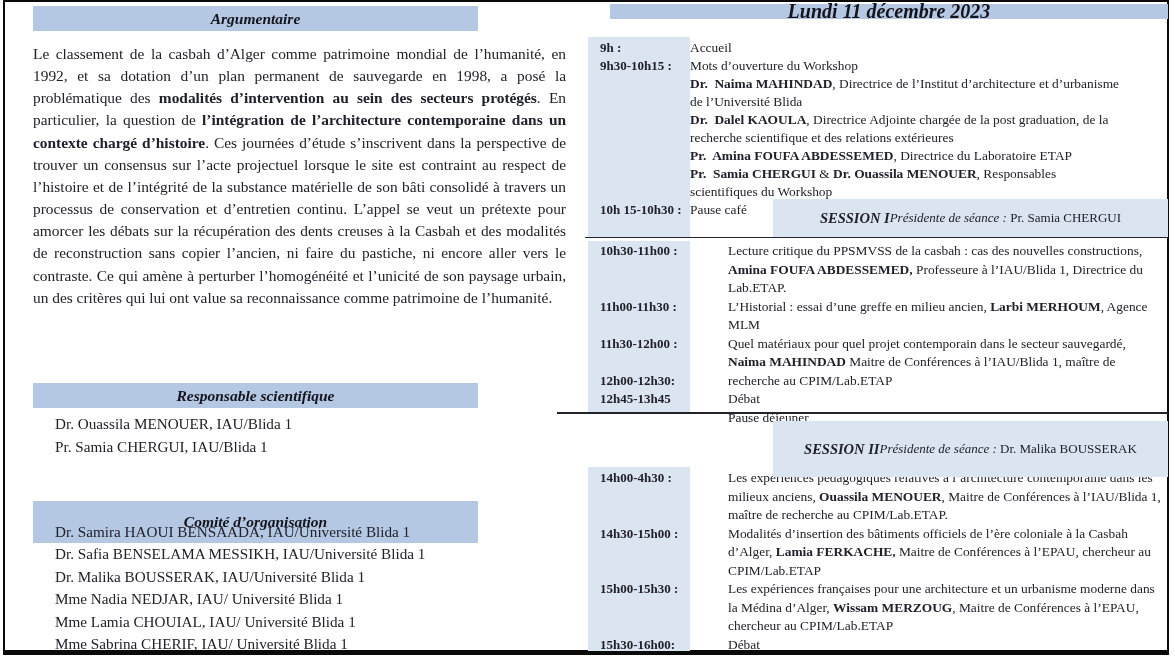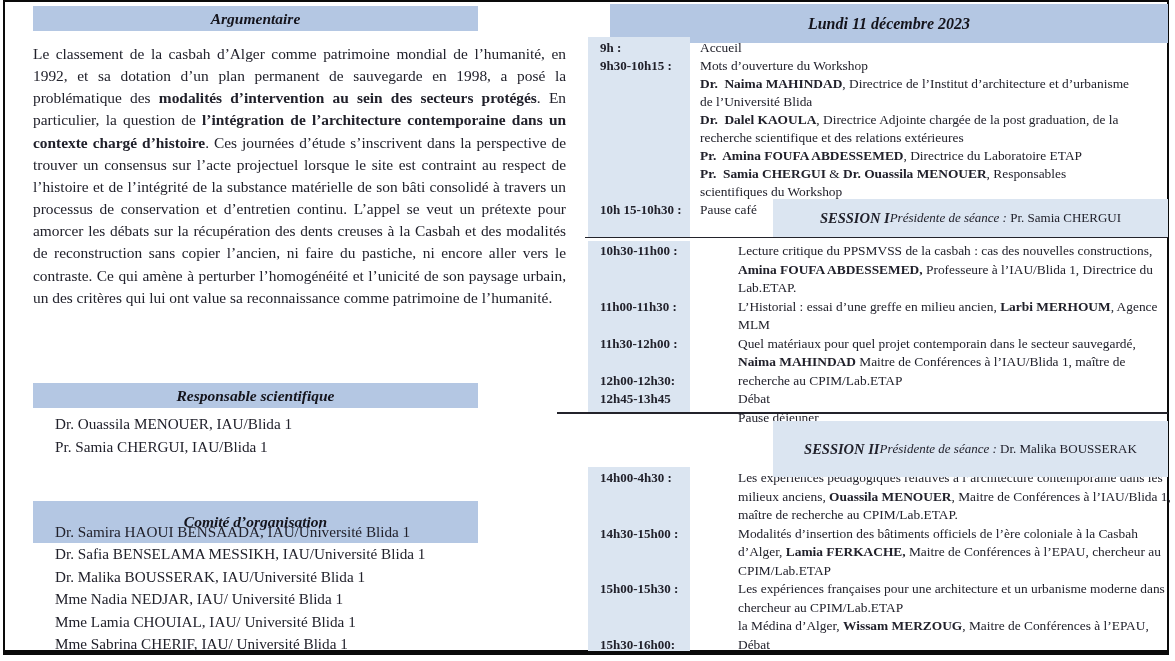--- a/index.html
+++ b/index.html
@@ -18,21 +18,21 @@
     border:2px solid var(--frame);border-bottom-width:5px;box-sizing:border-box;
     pointer-events:none;
   }
   .bar{
     position:absolute;background:var(--bar);display:flex;align-items:center;justify-content:center;
     font-weight:bold;font-style:italic;color:#14141c;
   }
   .bar-arg{left:33px;top:6px;width:445px;height:25px;font-size:15.5px;}
   .bar-resp{left:33px;top:383px;width:445px;height:25px;font-size:15.5px;}
   .bar-com{left:33px;top:501px;width:445px;height:42px;font-size:15.5px;}
-  .bar-date{left:610px;top:4px;width:558px;height:39px;font-size:16px;}
+  .bar-date{left:610px;top:4px;width:558px;height:15px;font-size:20px;}
   .para{
     position:absolute;left:33px;top:43px;width:533px;margin:0;
     font-size:15.4px;line-height:22.15px;text-align:justify;
   }
   .b{font-weight:bold;}
   .plist{position:absolute;left:55px;font-size:15.2px;}
   .plist .pline{white-space:pre;}
   #respList{top:413px;line-height:22.5px;}
   #comList{top:521px;line-height:22.4px;}
   .time-bg{position:absolute;left:588px;width:102px;background:var(--light);}
@@ -46,21 +46,21 @@
   .g1{top:40px;}
   .g1 .srow{height:18px;}
   .g2{top:243px;}
   .g3{top:470px;}
   .g2 .srow,.g3 .srow{height:18.5px;gap:38px;}
   .srow{display:flex;align-items:flex-start;}
   .stime{
     width:90px;flex:0 0 90px;padding-left:12px;font-weight:bold;font-size:13px;
     white-space:pre;overflow:hidden;
   }
-  .sdesc{flex:1;padding-left:10px;font-size:13.4px;white-space:nowrap;overflow:hidden;}
+  .sdesc{flex:1;padding-left:0;font-size:13.4px;white-space:nowrap;overflow:hidden;}
   .sdesc .seg{white-space:pre;}
   .session{
     position:absolute;left:773px;width:395px;background:var(--light);
     display:flex;flex-direction:row;align-items:center;justify-content:center;
     text-align:center;
   }
   .s1{top:199px;height:38px;}
   .s2{top:421px;height:56px;}
   .s-title{font-weight:bold;font-style:italic;font-size:14.5px;line-height:17px;}
   .s-chair{font-size:13px;line-height:16px;}
@@ -213,25 +213,25 @@
       <div class="srow">
         <span class="stime"></span>
         <span class="sdesc"><span class="seg">CPIM/Lab.ETAP</span></span>
       </div>
       <div class="srow">
         <span class="stime">15h00-15h30 :</span>
         <span class="sdesc"><span class="seg">Les expériences françaises pour une architecture et un urbanisme moderne dans</span></span>
       </div>
       <div class="srow">
         <span class="stime"></span>
+        <span class="sdesc"><span class="seg">la Médina d’Alger, </span><span class="seg b">Wissam MERZOUG</span><span class="seg">, Maitre de Conférences à l’EPAU,</span></span>
+      </div>
+      <div class="srow">
+        <span class="stime"></span>
         <span class="sdesc"><span class="seg">chercheur au CPIM/Lab.ETAP</span></span>
-      </div>
-      <div class="srow">
-        <span class="stime"></span>
-        <span class="sdesc"><span class="seg">la Médina d’Alger, </span><span class="seg b">Wissam MERZOUG</span><span class="seg">, Maitre de Conférences à l’EPAU,</span></span>
       </div>
       <div class="srow">
         <span class="stime">15h30-16h00:</span>
         <span class="sdesc"><span class="seg">Débat</span></span>
       </div>
     </div>
 
   <div class="rule r1"></div>
   <div class="rule r2"></div>
 

